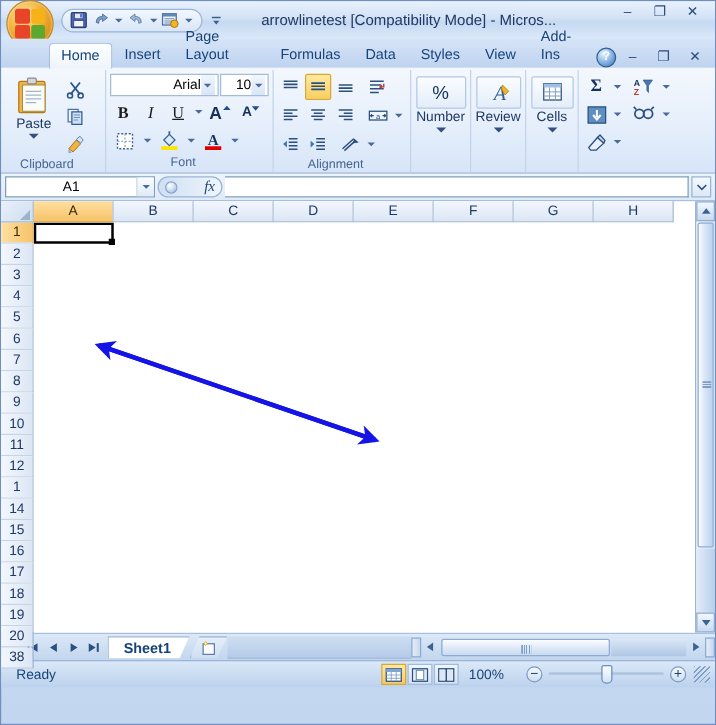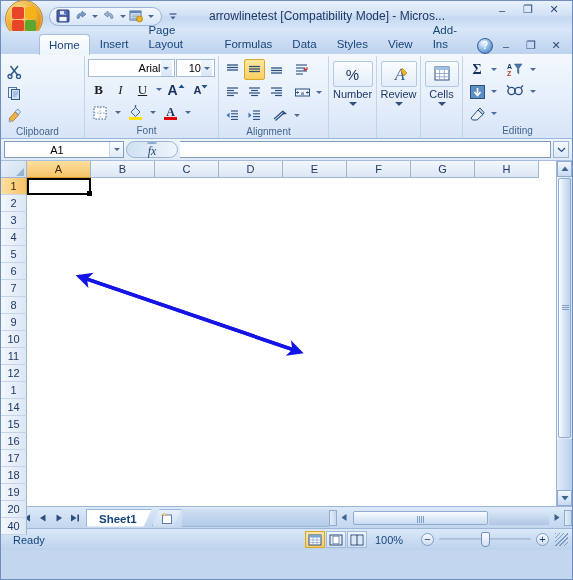--- a/index.html
+++ b/index.html
@@ -128,21 +128,21 @@
   .namebox {
     width:120px; height:17px; background:#fff; border:1px solid #7f9db9;
     display:flex; align-items:center; font-size:11px; color:#000;
   }
   .namebox .nv { flex:1; text-align:center; }
   .namebox .nd { width:14px;height:15px;display:flex;align-items:center;justify-content:center;
                  border-left:1px solid #c7d7e8; background:linear-gradient(to bottom,#fbfdff,#dfeaf7); cursor:pointer;}
   .fxgroup {
     width:52px;height:17px; border:1px solid #9bb4d2; border-radius:9px;
     background: linear-gradient(to right,#cfe0f3,#eef5fc);
-    display:flex;align-items:center;justify-content:space-between; padding:0 5px;flex-direction:column;
+    display:flex;align-items:center;justify-content:space-between; padding:0 5px;
   }
   .fx-dot { width:10px;height:10px;border-radius:50%;
             background:radial-gradient(circle at 35% 30%,#fff,#b9cfe8 70%,#7e9fc4);
             border:1px solid #8aa6c6; cursor:pointer;}
   .fx-lbl { font-family:"Liberation Serif", serif; font-style:italic; font-size:12px; color:#24476f; cursor:pointer;}
   .finput { flex:1; height:17px; background:#fff; border:1px solid #7f9db9; border-left:none; }
   .fbar-end { width:16px;height:17px; display:flex;align-items:center;justify-content:center;
               background:linear-gradient(to bottom,#f5f9fd,#dce8f7); border:1px solid #9bb4d2; cursor:pointer;}
 
   
@@ -335,20 +335,35 @@
       <div class="wbtn">–</div>
       <div class="wbtn">❐</div>
       <div class="wbtn">✕</div>
     </div>
   </div>
 
   <div class="ribbon">
 
     <div class="group" style="width:84px">
       <div class="group-body">
+        <div class="bigbtn">
+          <svg width="30" height="31" viewBox="0 0 30 31">
+            <rect x="3" y="4" width="21" height="25" rx="1.5" fill="#f0b34a" stroke="#b47a12"></rect>
+            <rect x="6" y="7" width="18" height="21" fill="#fdfdf8" stroke="#a8893f" stroke-width="0.8"></rect>
+            <rect x="10" y="1.5" width="7" height="4.5" rx="1" fill="#d8d8d8" stroke="#8a8a8a"></rect>
+            <g stroke="#9fb4cf" stroke-width="1">
+              <line x1="8.5" y1="12" x2="21" y2="12"></line>
+                <line x1="8.5" y1="15" x2="21" y2="15"></line>
+              <line x1="8.5" y1="18" x2="21" y2="18"></line>
+                <line x1="8.5" y1="21" x2="17" y2="21"></line>
+            </g>
+          </svg>
+          <div class="lbl">Paste</div>
+          <div class="dd"></div>
+        </div>
         <div class="stack" style="padding-top:2px">
           <div class="sbtn">
             <svg width="15" height="15" viewBox="0 0 15 15">
               <line x1="3.5" y1="2" x2="11" y2="11.5" stroke="#2b5788" stroke-width="1.4"></line>
               <line x1="11" y1="2" x2="3.5" y2="11.5" stroke="#2b5788" stroke-width="1.4"></line>
               <circle cx="3" cy="12.5" r="2" fill="none" stroke="#2b5788" stroke-width="1.3"></circle>
               <circle cx="11.5" cy="12.5" r="2" fill="none" stroke="#2b5788" stroke-width="1.3"></circle>
             </svg>
           </div>
           <div class="sbtn">
@@ -686,21 +701,20 @@
               <path d="M2 12 L9 4 L14 8.5 L8 14 L3.5 14 Z" fill="#e9f0f9" stroke="#2b4f7e" stroke-width="1"></path>
               <path d="M9 4 L11 2 L15 6.5 L14 8.5 Z" fill="#c6d8ee" stroke="#2b4f7e" stroke-width="1"></path>
             </svg>
           </div>
           <div class="qat-arrow">
                 <span class="caret"></span>
               </div>
         </div>
       </div>
         </div>
-      <div class="group-label" style="padding-right:0">Editing</div>
     </div>
   </div>
 
   <div class="fbar">
     <div class="namebox">
       <span class="nv">A1</span>
       <span class="nd">
           <i class="caret"></i>
         </span>
     </div>
@@ -733,21 +747,21 @@
           <div class="rh">11</div>
           <div class="rh">12</div>
           <div class="rh">1</div>
           <div class="rh">14</div>
           <div class="rh">15</div>
           <div class="rh">16</div>
           <div class="rh">17</div>
           <div class="rh">18</div>
           <div class="rh">19</div>
           <div class="rh">20</div>
-          <div class="rh">40</div>
+          <div class="rh">38</div>
         </div>
     </div>
     <div style="flex:1; display:flex; flex-direction:column;">
       <div class="colhdr" id="colhdrs">
           <div class="ch sel">A</div>
           <div class="ch">B</div>
           <div class="ch">C</div>
           <div class="ch">D</div>
           <div class="ch">E</div>
           <div class="ch">F</div>

